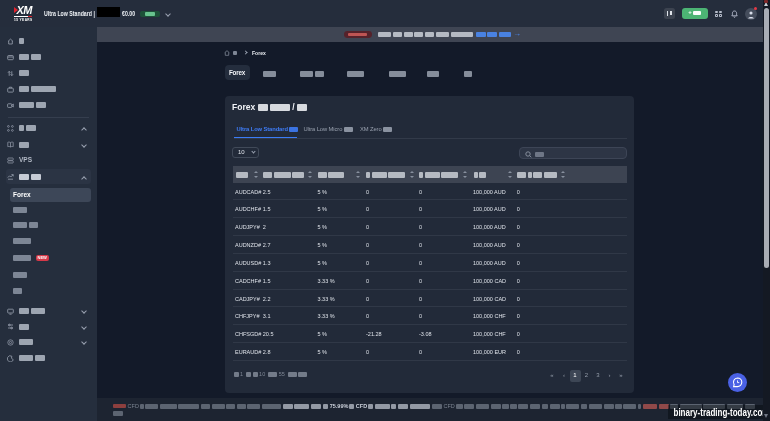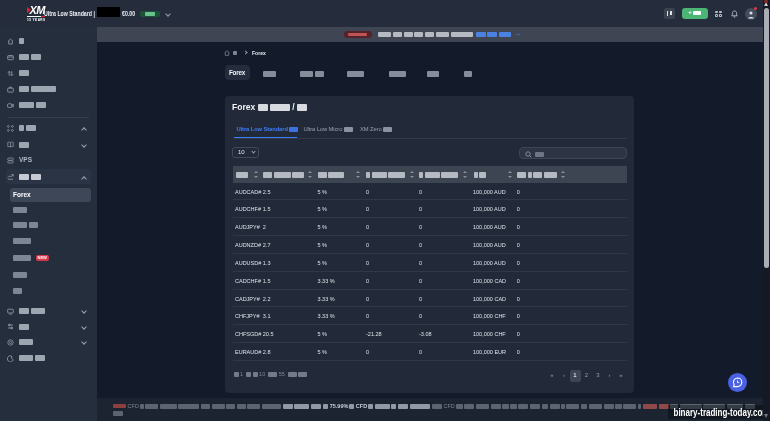--- a/index.html
+++ b/index.html
@@ -2,21 +2,21 @@
 <html><head>
 <meta charset="utf-8">
 <style>
 * { margin:0; padding:0; box-sizing:border-box; }
 html,body { width:770px; height:421px; overflow:hidden; }
 body { font-family:"Liberation Sans",sans-serif; background:#131a29; position:relative; }
 .abs { position:absolute; }
 .k { display:inline-block; background:currentColor; opacity:.88; border-radius:1px; vertical-align:middle; height:6px; }
 .lb .k, .sub .k { vertical-align:top; height:5.5px; opacity:.85;}
 #topbar { left:0; top:0; width:770px; height:27px; background:#252d3c; }
-#logo { left:27px; top:5px; width:19px; height:15px; }
+#logo { left:14px; top:5px; width:19px; height:15px; }
 #logo .xm { position:absolute; left:2.5px; top:0; color:#fff; font-weight:bold; font-style:italic; font-size:11px; line-height:11px; letter-spacing:-.5px;}
 #logo .arrow { position:absolute; left:0; top:2px; width:0; height:0; border-left:4px solid #e0222e; border-top:3.5px solid transparent; border-bottom:3.5px solid transparent;}
 #logo .bar { position:absolute; left:0; top:10.5px; width:14px; height:1px; background:#fff; }
 #logo .bar2 { position:absolute; left:14px; top:10.5px; width:4px; height:1px; background:#e0222e; }
 #logo .yrs { position:absolute; left:0; top:12.5px; color:#fff; font-size:3.2px; font-weight:bold; letter-spacing:.4px; white-space:nowrap;}
 #acct { left:43.5px; top:0; height:27px; line-height:27px; color:#eef1f5; font-size:6.8px; font-weight:bold; transform:scaleX(0.77); transform-origin:left center; white-space:nowrap;}
 #redact { left:97px; top:6.5px; width:22.5px; height:10.5px; background:#000; }
 #eur { left:121.5px; top:0; height:27px; line-height:27px; color:#eef1f5; font-size:6.8px; font-weight:bold; transform:scaleX(0.77); transform-origin:left center;}
 #livebadge { left:139.5px; top:10.5px; width:20.5px; height:6.5px; background:#1d5138; border-radius:2px; color:#7ce0a4; text-align:center; line-height:6.5px; font-size:0;}
 .chev { display:inline-block; width:4px; height:4px; border-right:1px solid #9aa2b1; border-bottom:1px solid #9aa2b1; transform:rotate(45deg); }

